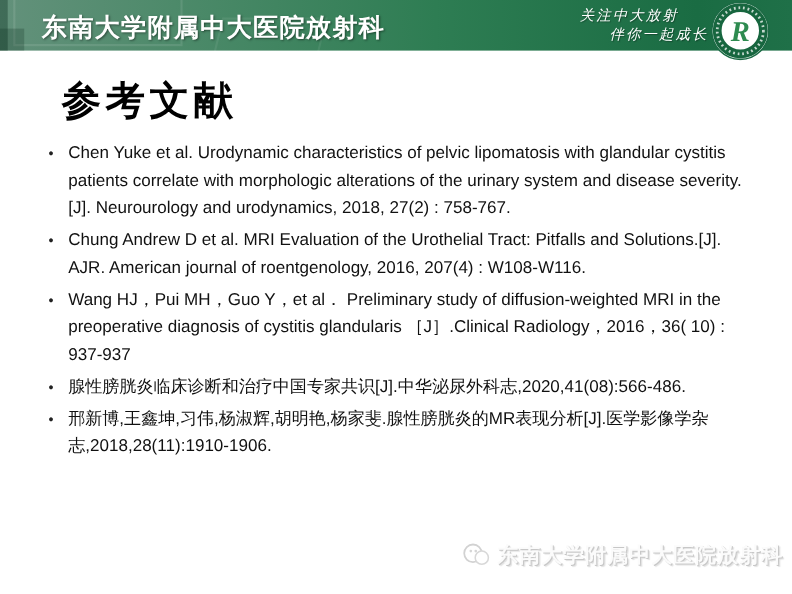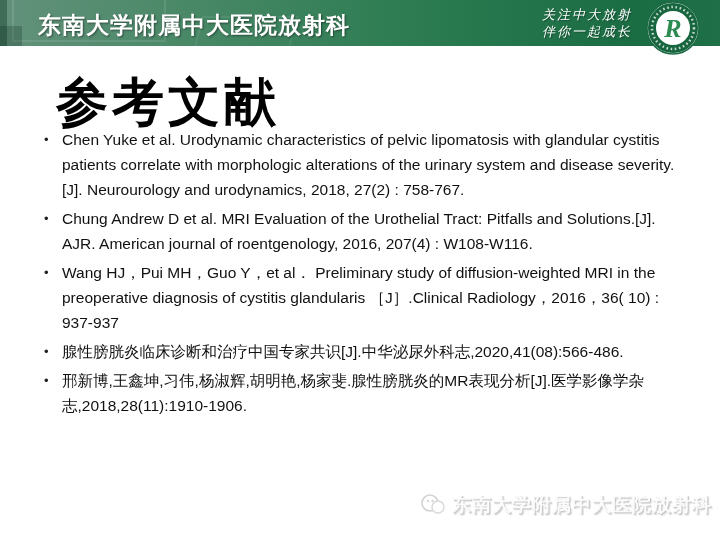--- a/index.html
+++ b/index.html
@@ -42,31 +42,30 @@
     white-space:nowrap;
   }
   .slogan {
     position:absolute; left:527px; top:6px;
     color:#ffffff;
     font-family:"DejaVu Serif", serif;
     font-style:italic;
     font-size:13px; line-height:17px; letter-spacing:2px;
     text-shadow:1px 1px 1px rgba(0,0,0,0.35);
     white-space:nowrap;
-    text-align:right;
   }
-  .slogan .line2 { margin-left:15px; }
+  .slogan .line2 { margin-left:27px; }
 
   
   .logo-badge { position:absolute; left:646px; top:1px; width:54px; height:54px; }
 
   
   .slide-title {
     position:absolute; left:56px; top:68px;
-    font-size:52px; font-weight:900; color:#000000;
+    font-size:36px; font-weight:900; color:#000000;
     letter-spacing:4px; white-space:nowrap;
   }
 
   
   .ref-list {
     position:absolute; left:44px; top:127px; width:648px;
     color:#111111;
   }
   .ref-item {
     display:flex; align-items:flex-start;

